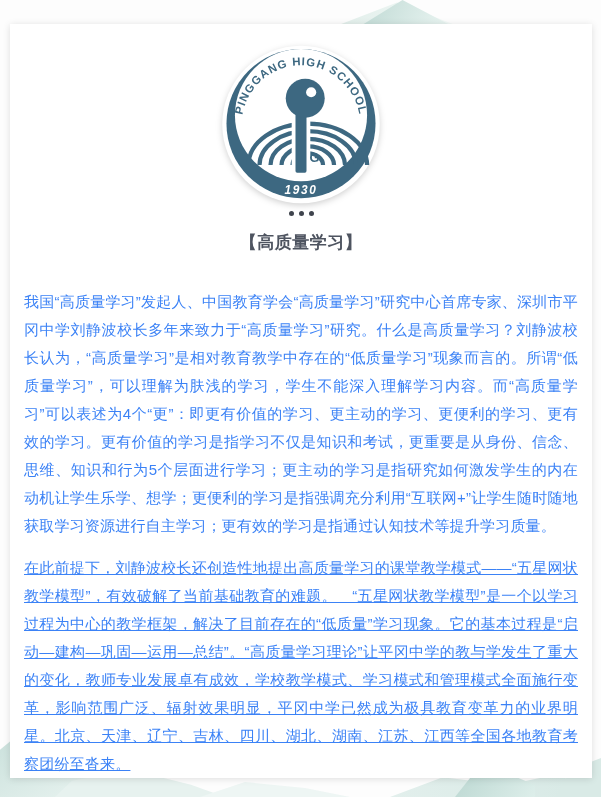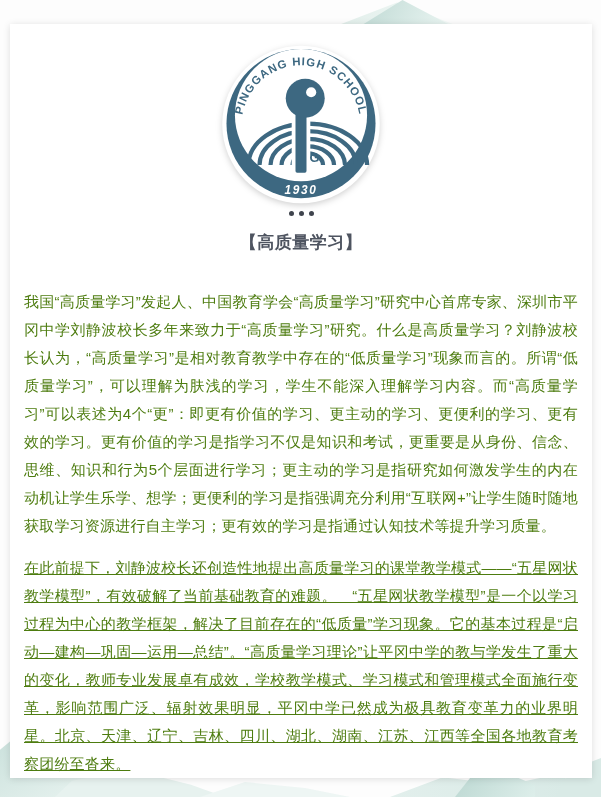--- a/index.html
+++ b/index.html
@@ -39,21 +39,21 @@
   .logo-svg{margin-top:20px;width:190px;height:190px;
     filter:drop-shadow(0 2px 3px rgba(0,0,0,0.18));}
   .dots{display:flex;gap:5px;margin-top:6px;height:6px;align-items:center;}
   .dots i{width:5px;height:5px;border-radius:50%;background:#3f444d;display:block;}
   .article-title{
     margin-top:16px;font-size:17px;font-weight:bold;color:#4e5460;
     letter-spacing:0.5px;line-height:21px;text-align:center;
   }
   .article-text{
     align-self:stretch;margin-top:35px;padding:0 14px;
-    font-size:15px;line-height:28px;color:#4d7c0f;
+    font-size:15px;line-height:28px;color:#3b82f6;
     text-align:justify;letter-spacing:0.2px;
   }
   .article-text p{margin:0 0 14px;}
   .article-text p:last-child{margin-bottom:0;text-decoration:underline;}
 </style>
 </head>
 <body>
 
 <div class="bg-shape mountain-back"></div>
 <div class="bg-shape mountain-front"></div>

